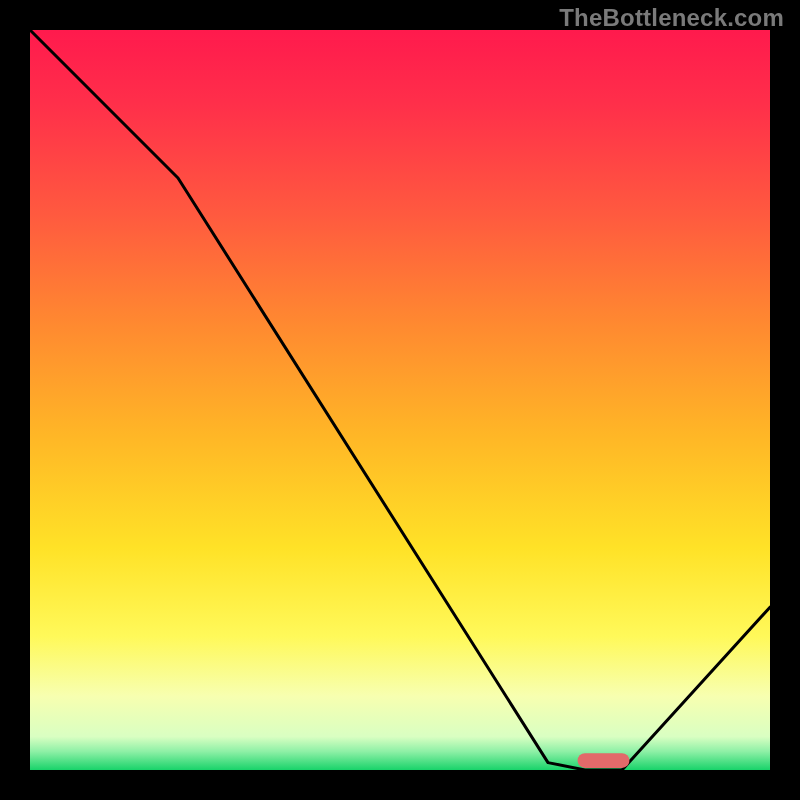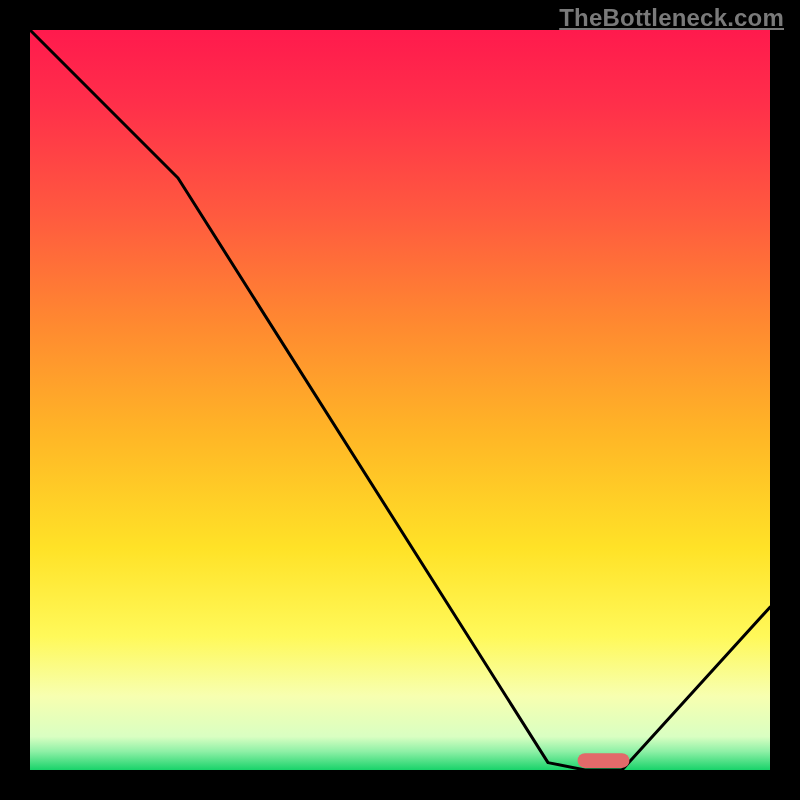--- a/index.html
+++ b/index.html
@@ -27,21 +27,20 @@
   }
   .watermark {
     position: absolute;
     top: 4px;
     right: 16px;
     font-family: Arial, Helvetica, sans-serif;
     font-size: 24px;
     font-weight: 600;
     color: #7a7a7a;
     letter-spacing: 0.2px;
-    text-decoration: underline;
   }
   svg { display: block; }
 </style>
 </head>
 <body>
 
 <div class="frame">
   <div class="watermark">TheBottleneck.com</div>
 
   <div class="plot-area">

